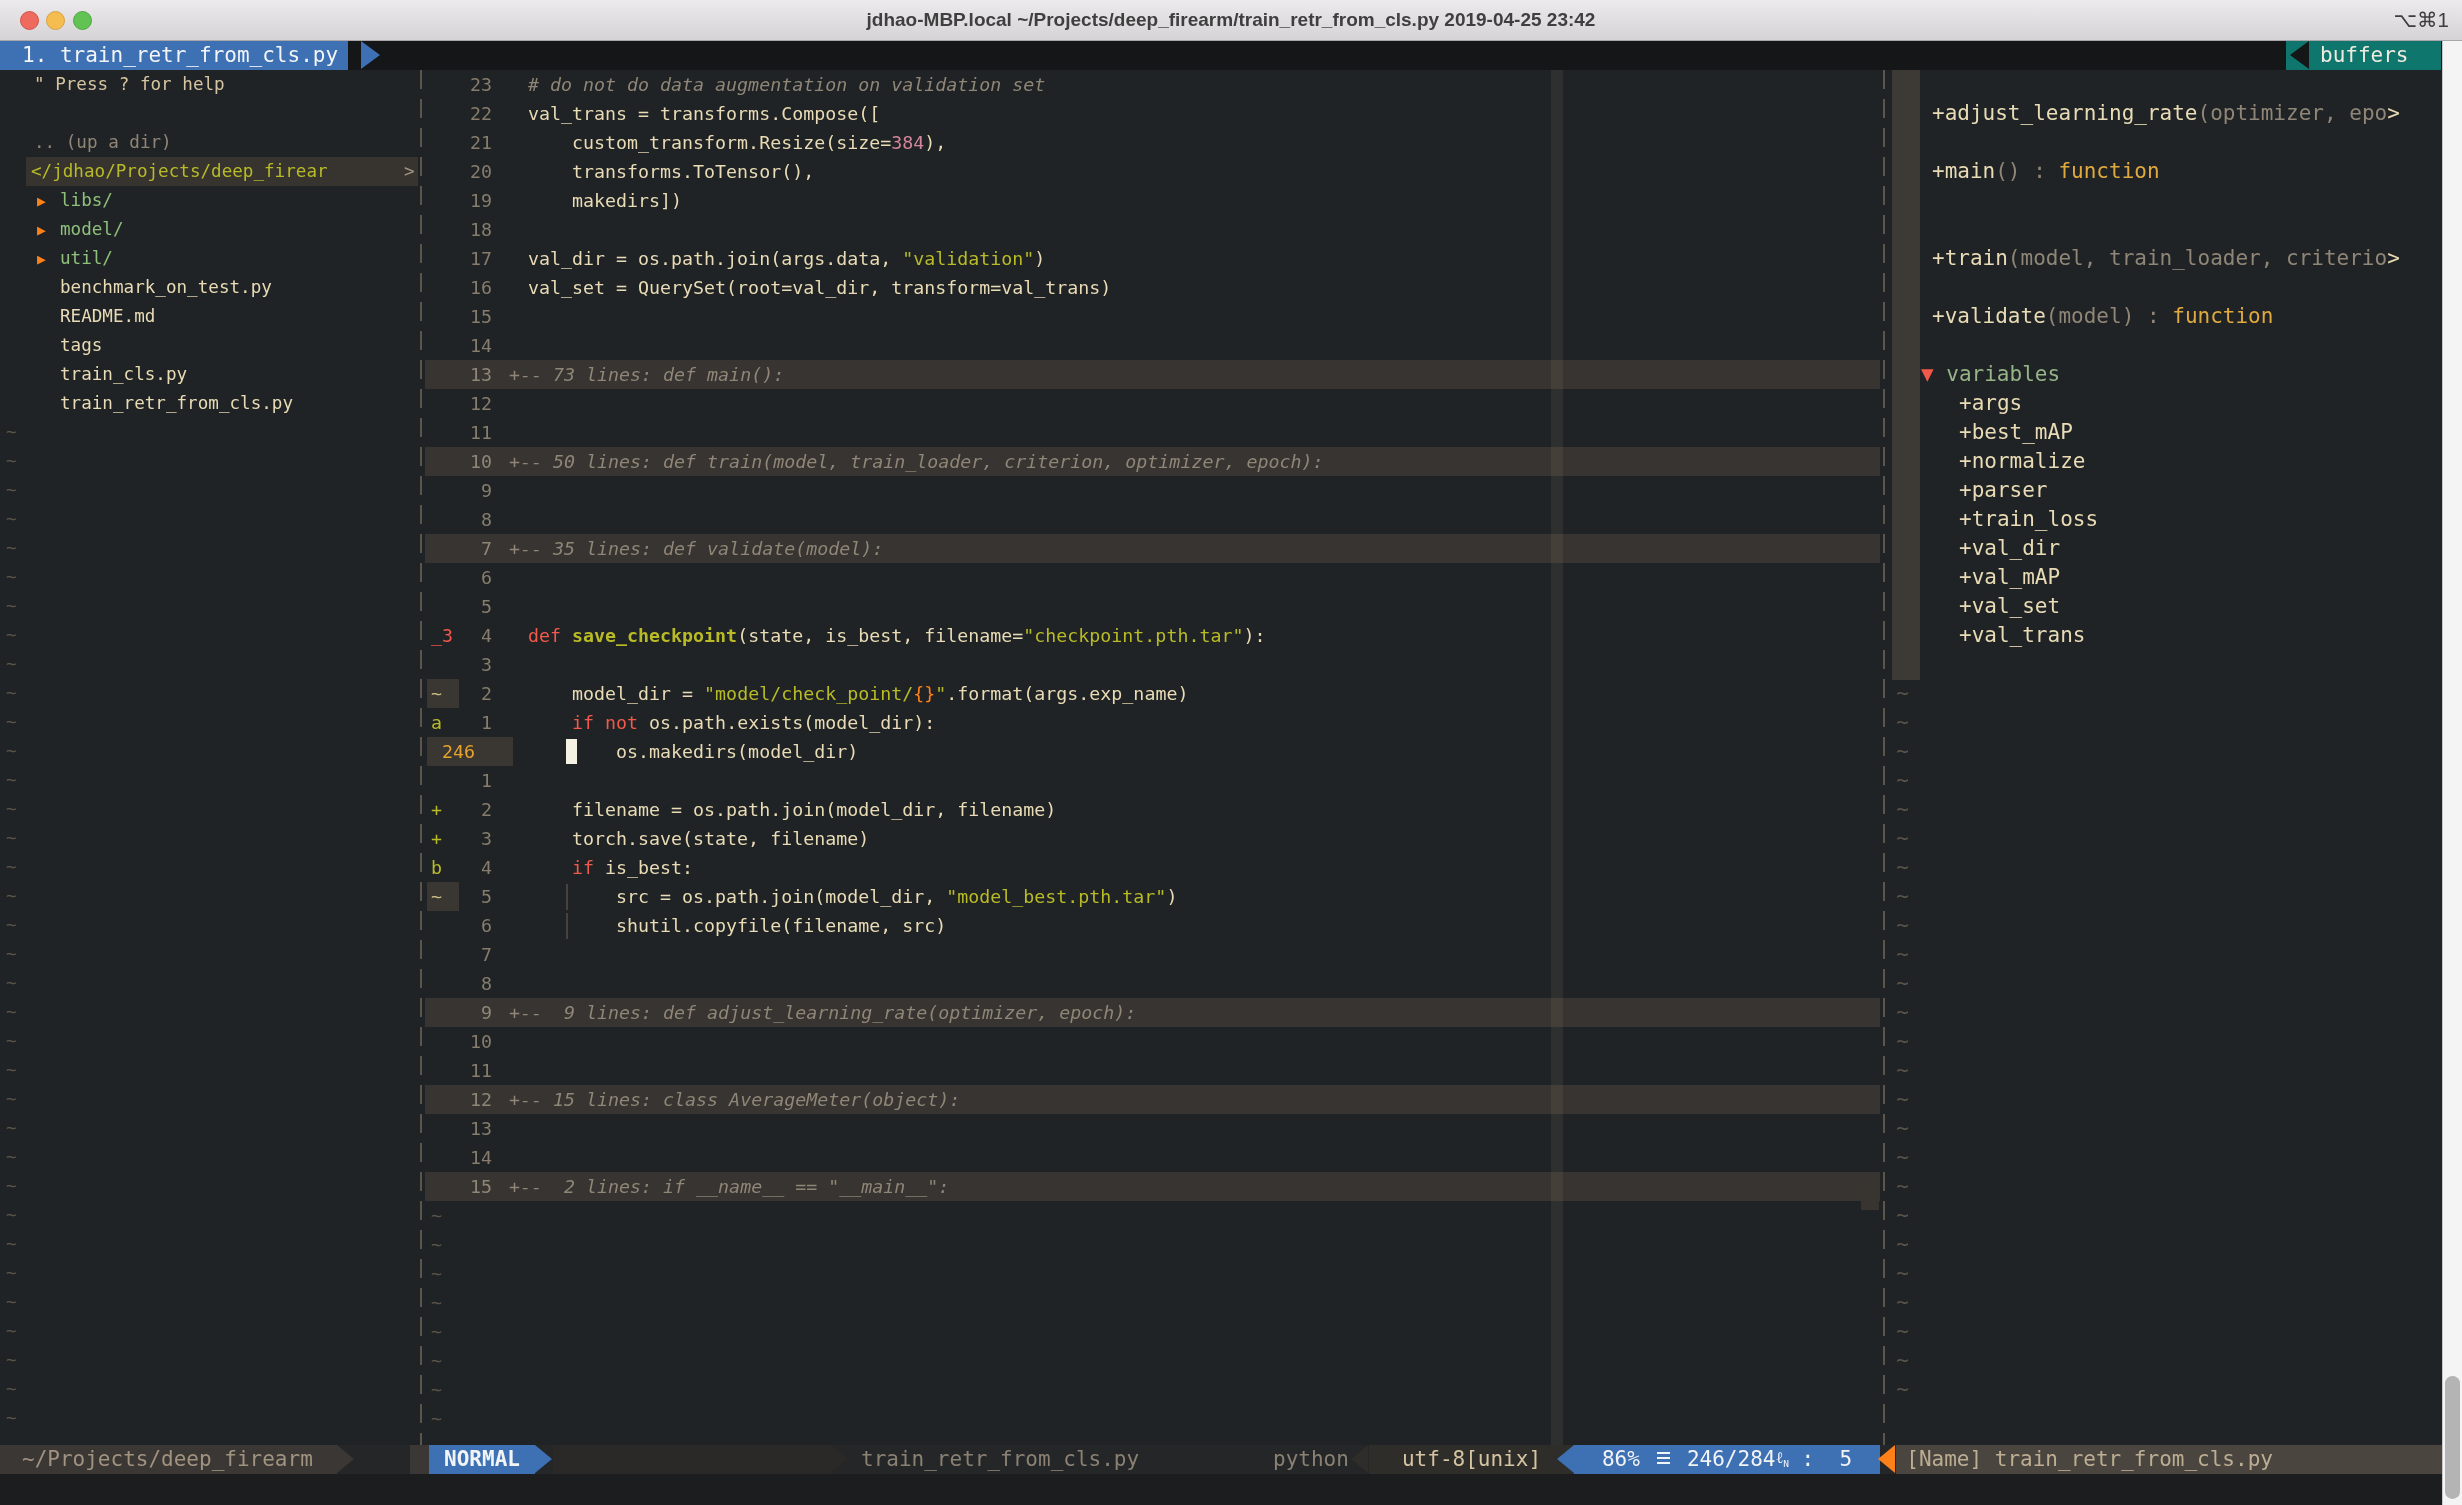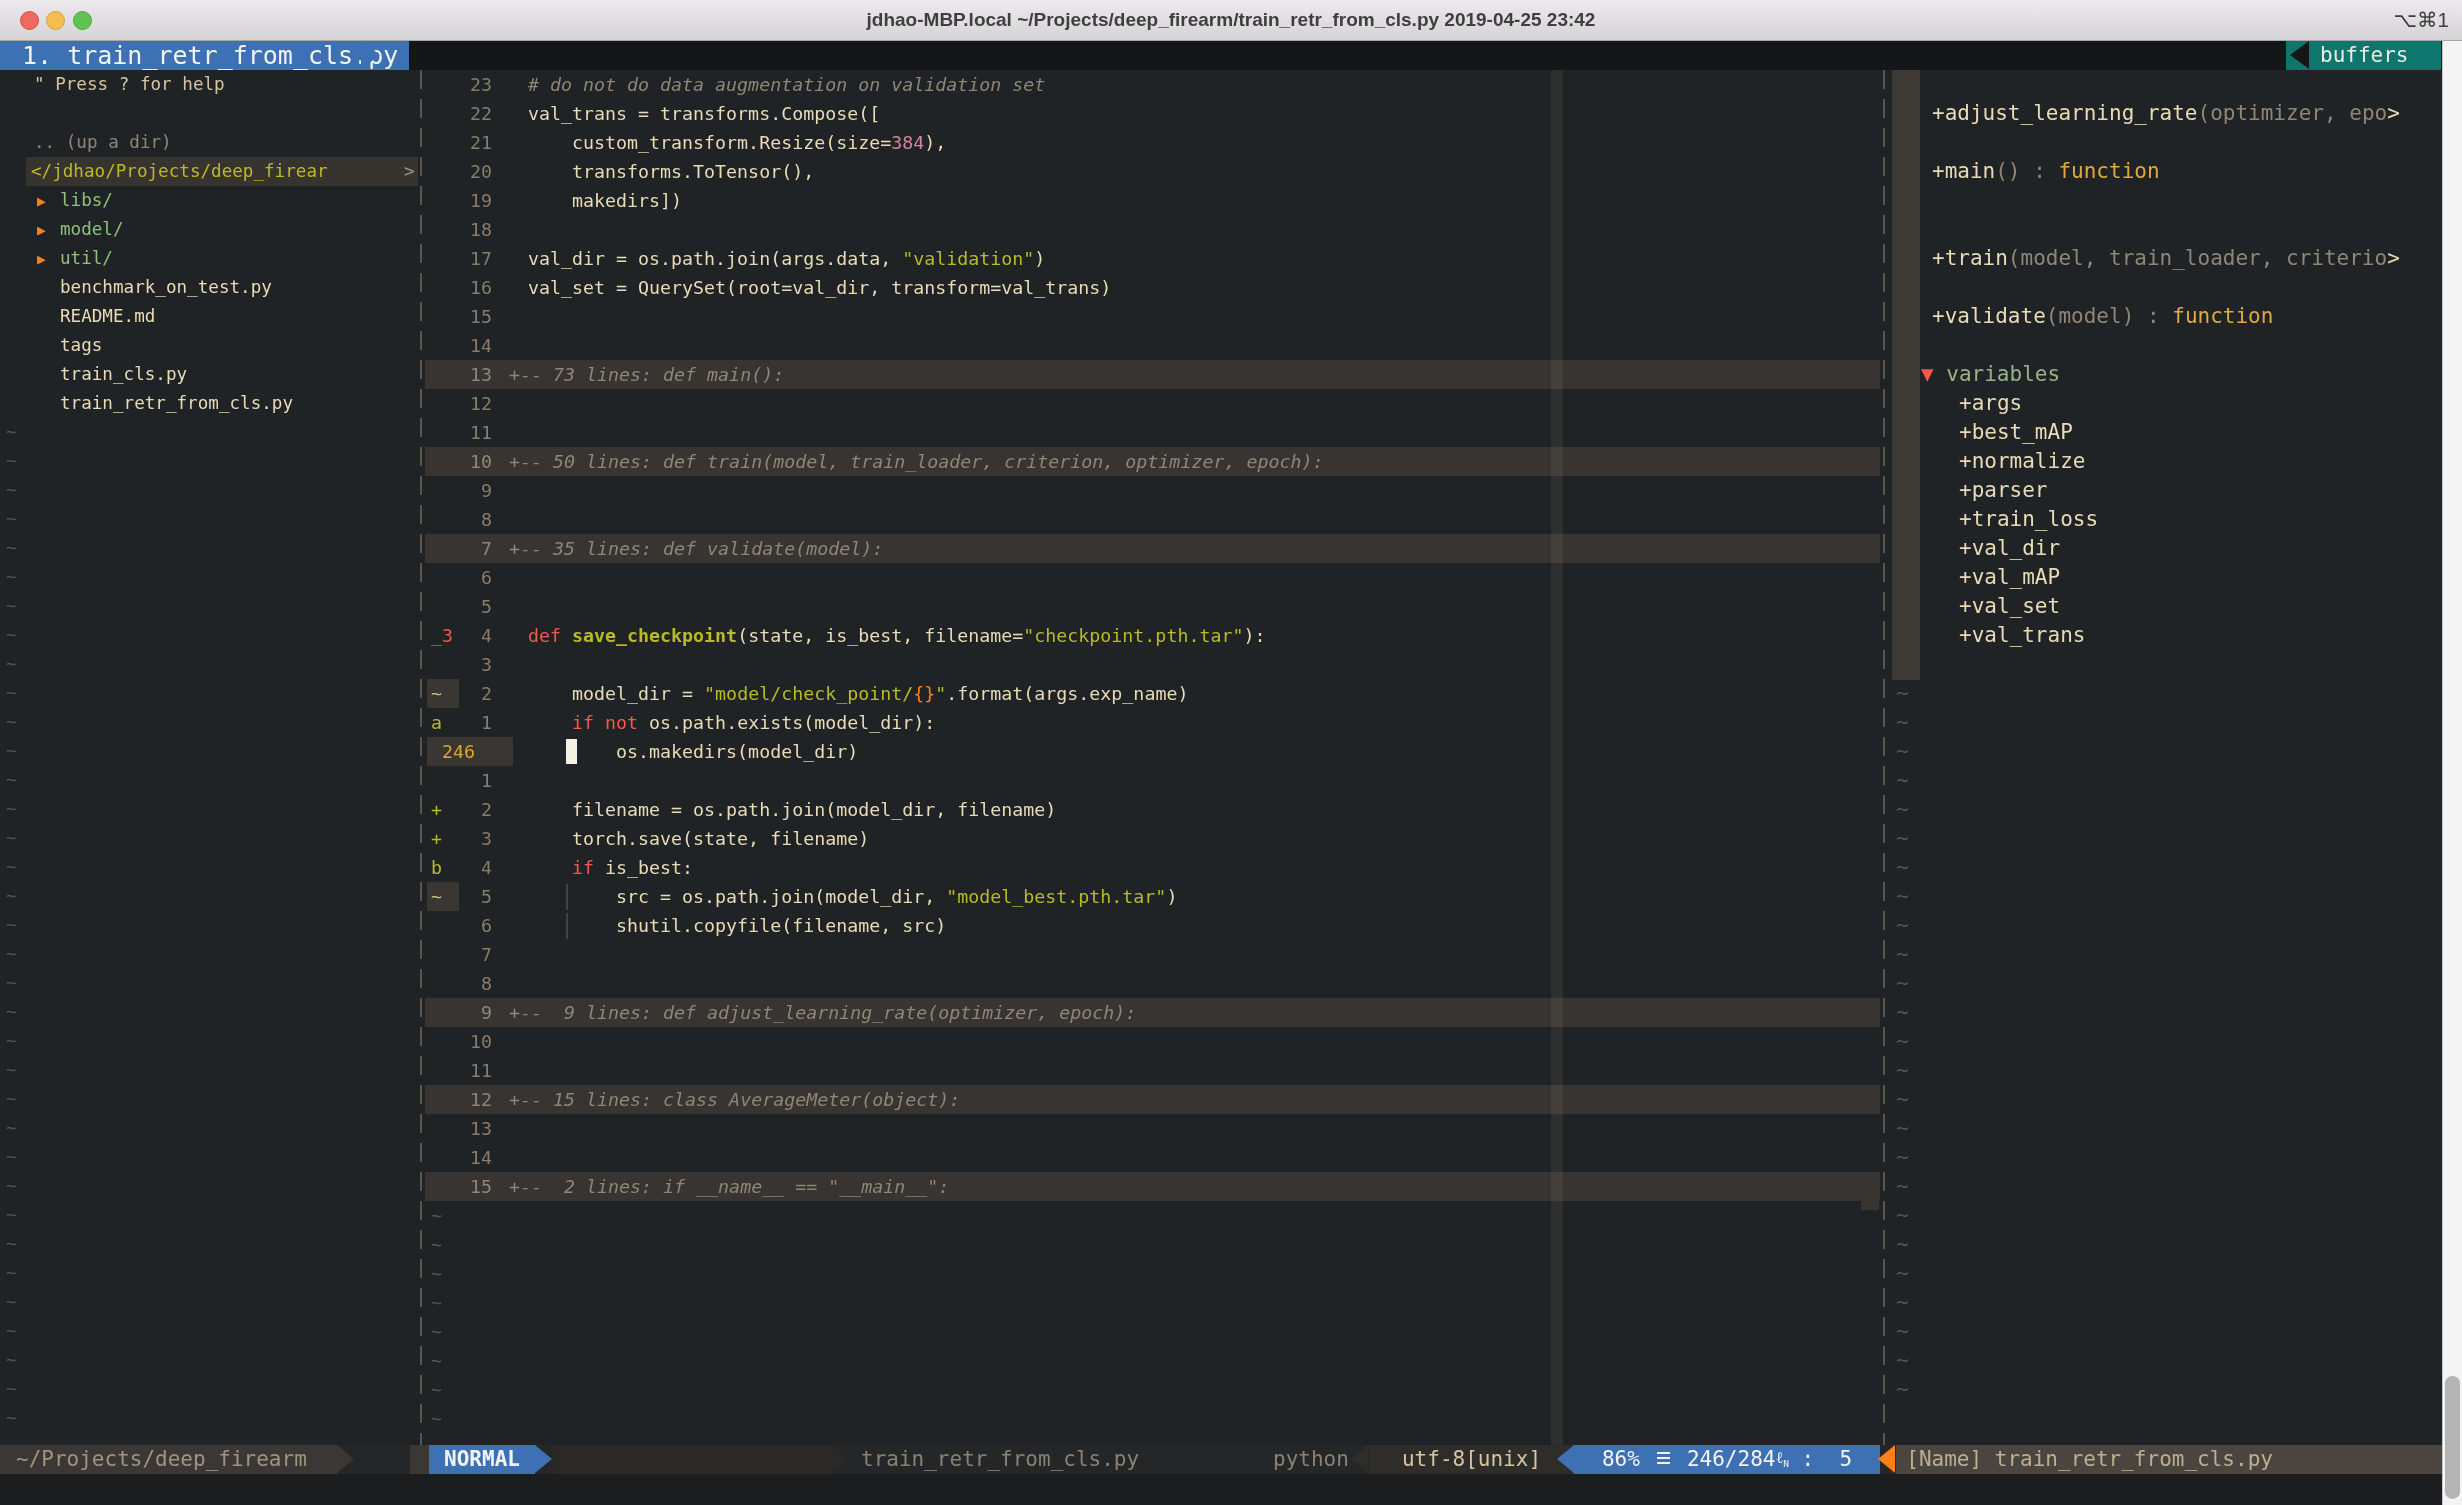--- a/index.html
+++ b/index.html
@@ -20,21 +20,21 @@
   #titlebar .title{position:absolute;left:0;right:0;top:0;height:40px;line-height:40px;
     text-align:center;color:#3f3f3f;font-size:19px;font-weight:bold;}
   .tl{position:absolute;top:11px;width:19px;height:19px;border-radius:50%;}
   #tl-close{left:20px;background:#ee6a5f;border:0.7px solid #d55249;}
   #tl-min{left:46px;background:#f5bd4f;border:0.7px solid #d6a243;}
   #tl-zoom{left:73px;background:#61c354;border:0.7px solid #51a73f;}
   #shortcut{position:absolute;right:13px;top:0;height:40px;line-height:40px;color:#3e3e3e;font-size:20.5px;}
   
   #tabbar{position:absolute;left:0;top:41px;width:2462px;height:29px;background:var(--tabbg);}
   #tab-active{position:absolute;left:0;top:0;height:29px;background:var(--blue);color:#f2f4f6;
-    font-size:25px;line-height:29px;padding:0 10.3px 0 22px;white-space:pre;}
+    font-size:21px;line-height:29px;padding:0 10.3px 0 22px;white-space:pre;}
   #tab-arrow{position:absolute;left:361px;top:0;width:0;height:0;
     border-left:19px solid var(--blue);border-top:14.7px solid transparent;border-bottom:14.7px solid transparent;}
   #buffers{position:absolute;left:2286px;top:0;width:155px;height:29px;background:#0f766e;}
   #buffers .tri{position:absolute;left:4.4px;top:0;width:0;height:0;
     border-right:19px solid #141617;border-top:14.7px solid transparent;border-bottom:14.7px solid transparent;}
   #buffers .lbl{position:absolute;left:34px;top:0;height:29px;line-height:29px;color:#eeeadf;font-size:21px;}
   
   .win{position:absolute;top:70px;height:1375px;overflow:hidden;}
   .row{position:relative;height:29px;line-height:29px;white-space:pre;}
   
@@ -79,21 +79,21 @@
     background:repeating-linear-gradient(to bottom, var(--dash) 0 19px, transparent 19px 29px);}
   #colorcol{position:absolute;left:1551px;top:70px;width:11.7px;height:1375px;background:rgba(235,219,178,0.07);}
   #tagstripe{position:absolute;left:1892px;top:70px;width:28px;height:610px;background:#3d3935;}
   #artifact{position:absolute;left:1861px;top:1181px;width:18.3px;height:29px;background:#383430;}
   
   #statusline{position:absolute;left:0;top:1445px;width:2462px;height:29px;background:var(--sldark);
     font-size:21px;line-height:29px;white-space:pre;}
   #statusline .seg{position:absolute;top:0;height:29px;}
   .tri-r{position:absolute;top:0;width:0;height:0;border-top:14.7px solid transparent;border-bottom:14.7px solid transparent;}
   .tri-l{position:absolute;top:0;width:0;height:0;border-top:14.7px solid transparent;border-bottom:14.7px solid transparent;}
-  #sl-cwd{left:0;width:337px;background:var(--slgray);color:#a09380;padding-left:16px;}
+  #sl-cwd{left:0;width:337px;background:var(--slgray);color:#a09380;padding-left:22px;}
   #sl-cwd-arrow{left:337px;border-left:17.6px solid var(--slgray);}
   #sl-sep-block{left:410px;width:19px;background:var(--slgray);}
   #sl-mode{left:429px;width:106px;background:var(--blue);color:#f2f4f6;font-weight:bold;text-align:center;}
   #sl-mode-arrow{left:535px;border-left:17.6px solid var(--blue);}
   #sl-git{left:553px;width:278px;background:var(--slmid);color:#e9e3d2;padding-left:11.7px;}
   #sl-git-arrow{left:831px;border-left:17.6px solid var(--slmid);}
   #sl-file{left:861px;color:#8a8173;}
   #sl-ft{left:1273px;color:#8a8173;}
   #sl-enc-arrow{left:1351px;border-right:17.6px solid #2f2d2a;}
   #sl-enc{left:1369px;width:205px;background:#2f2d2a;color:#d5c4a1;text-align:center;}

